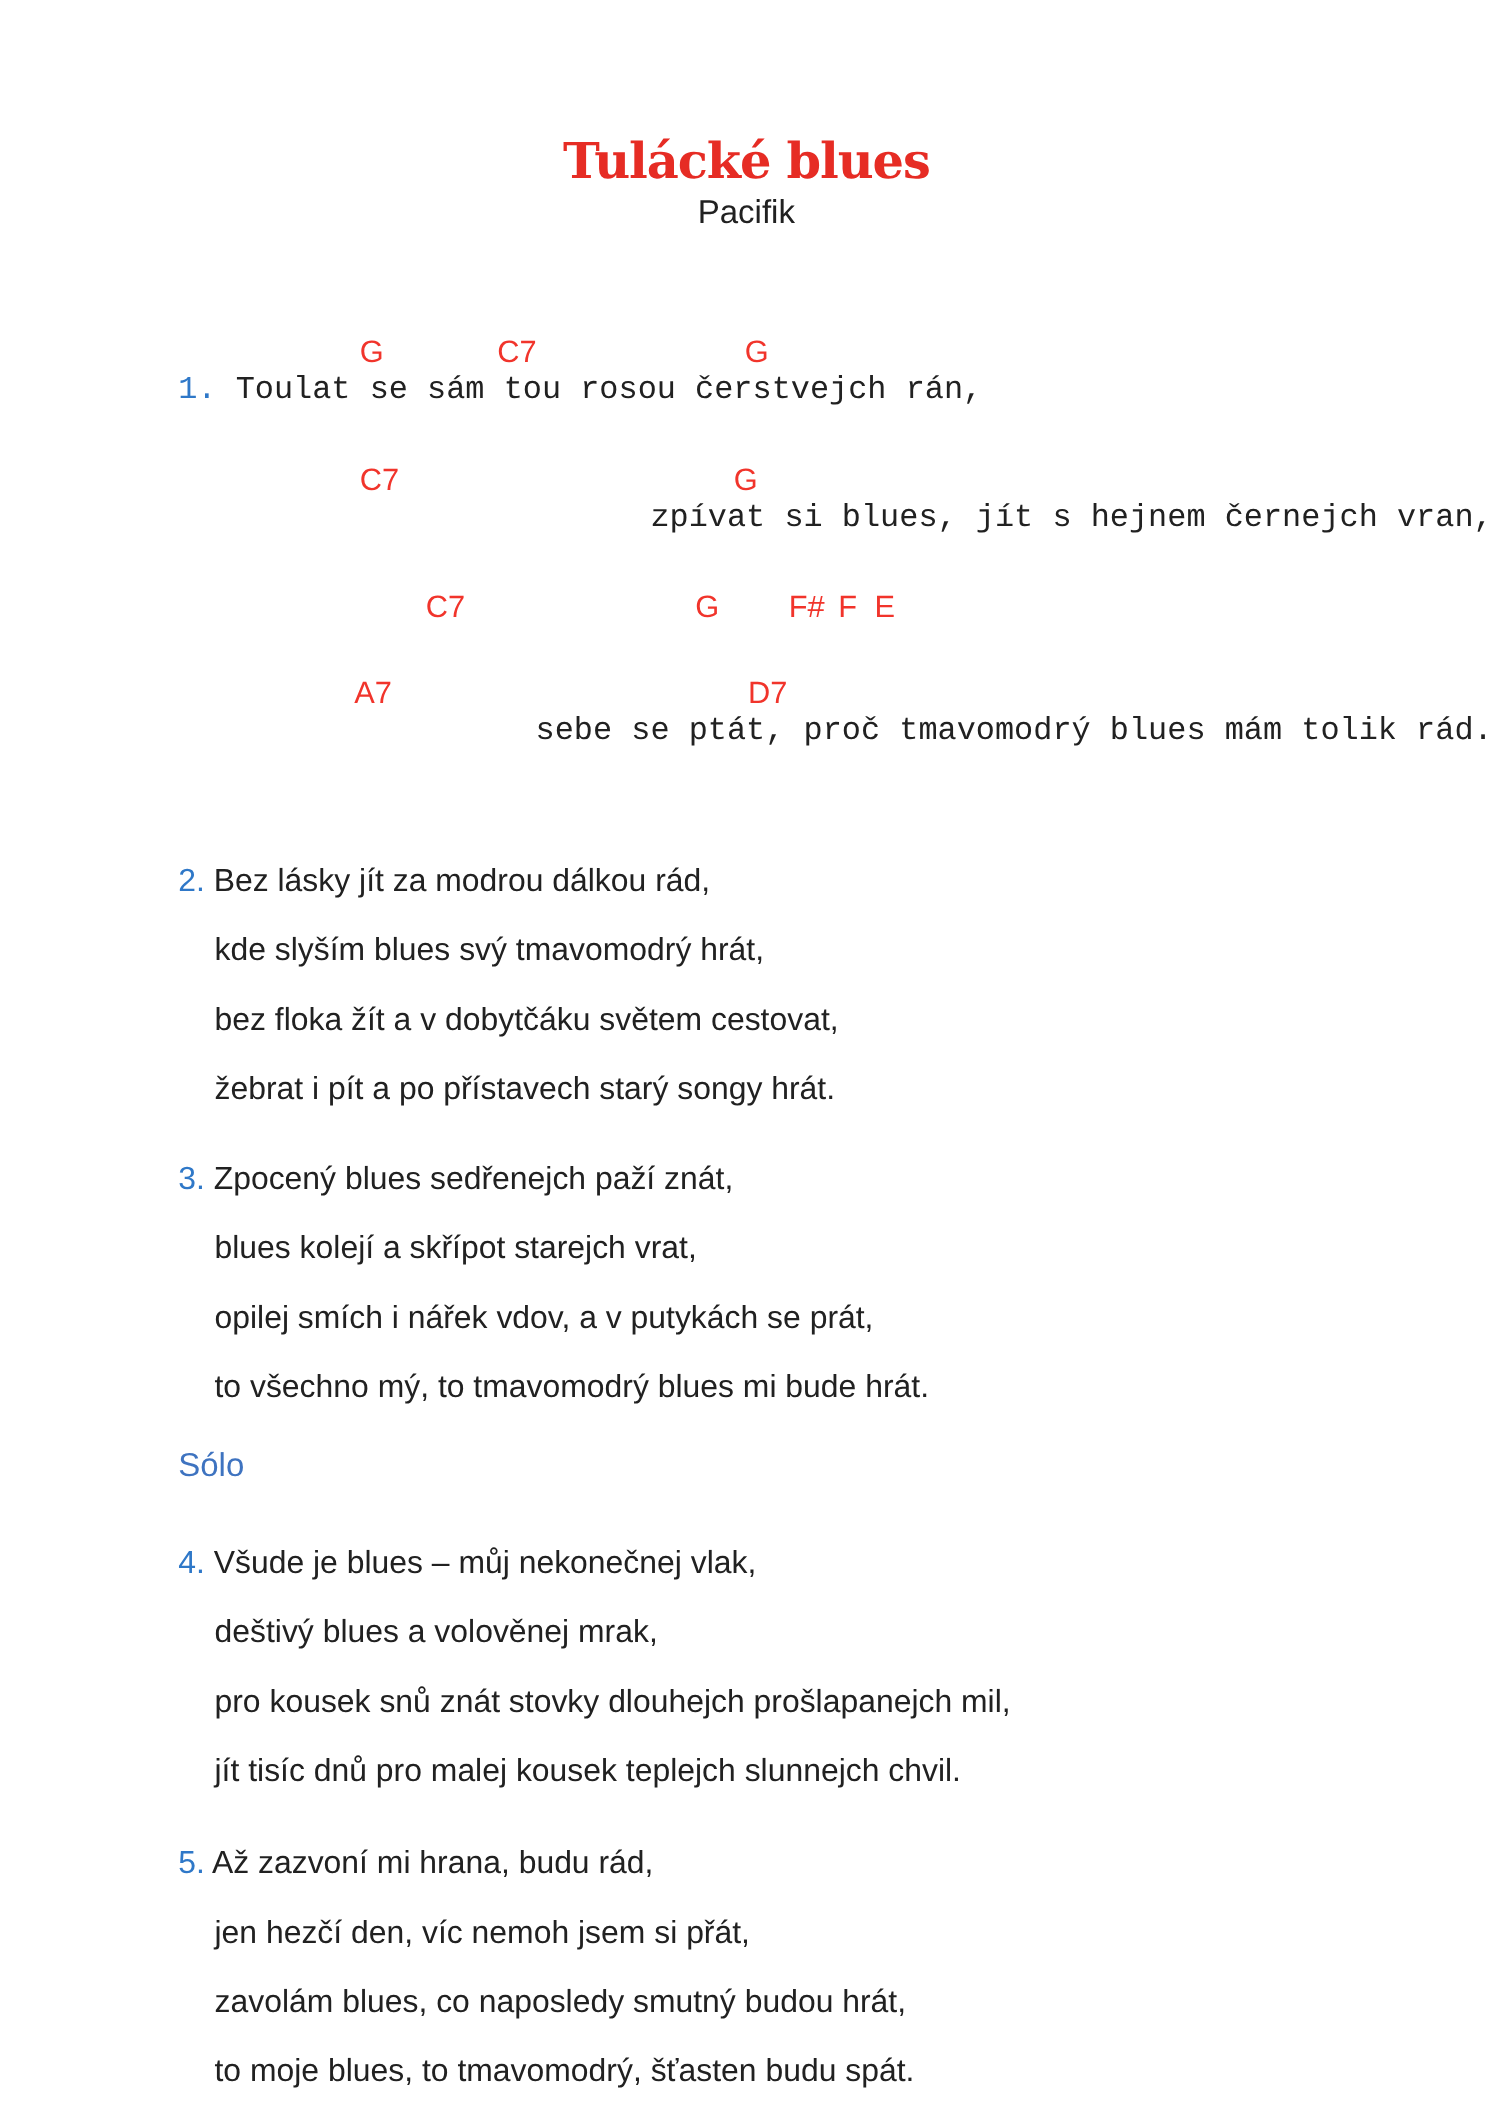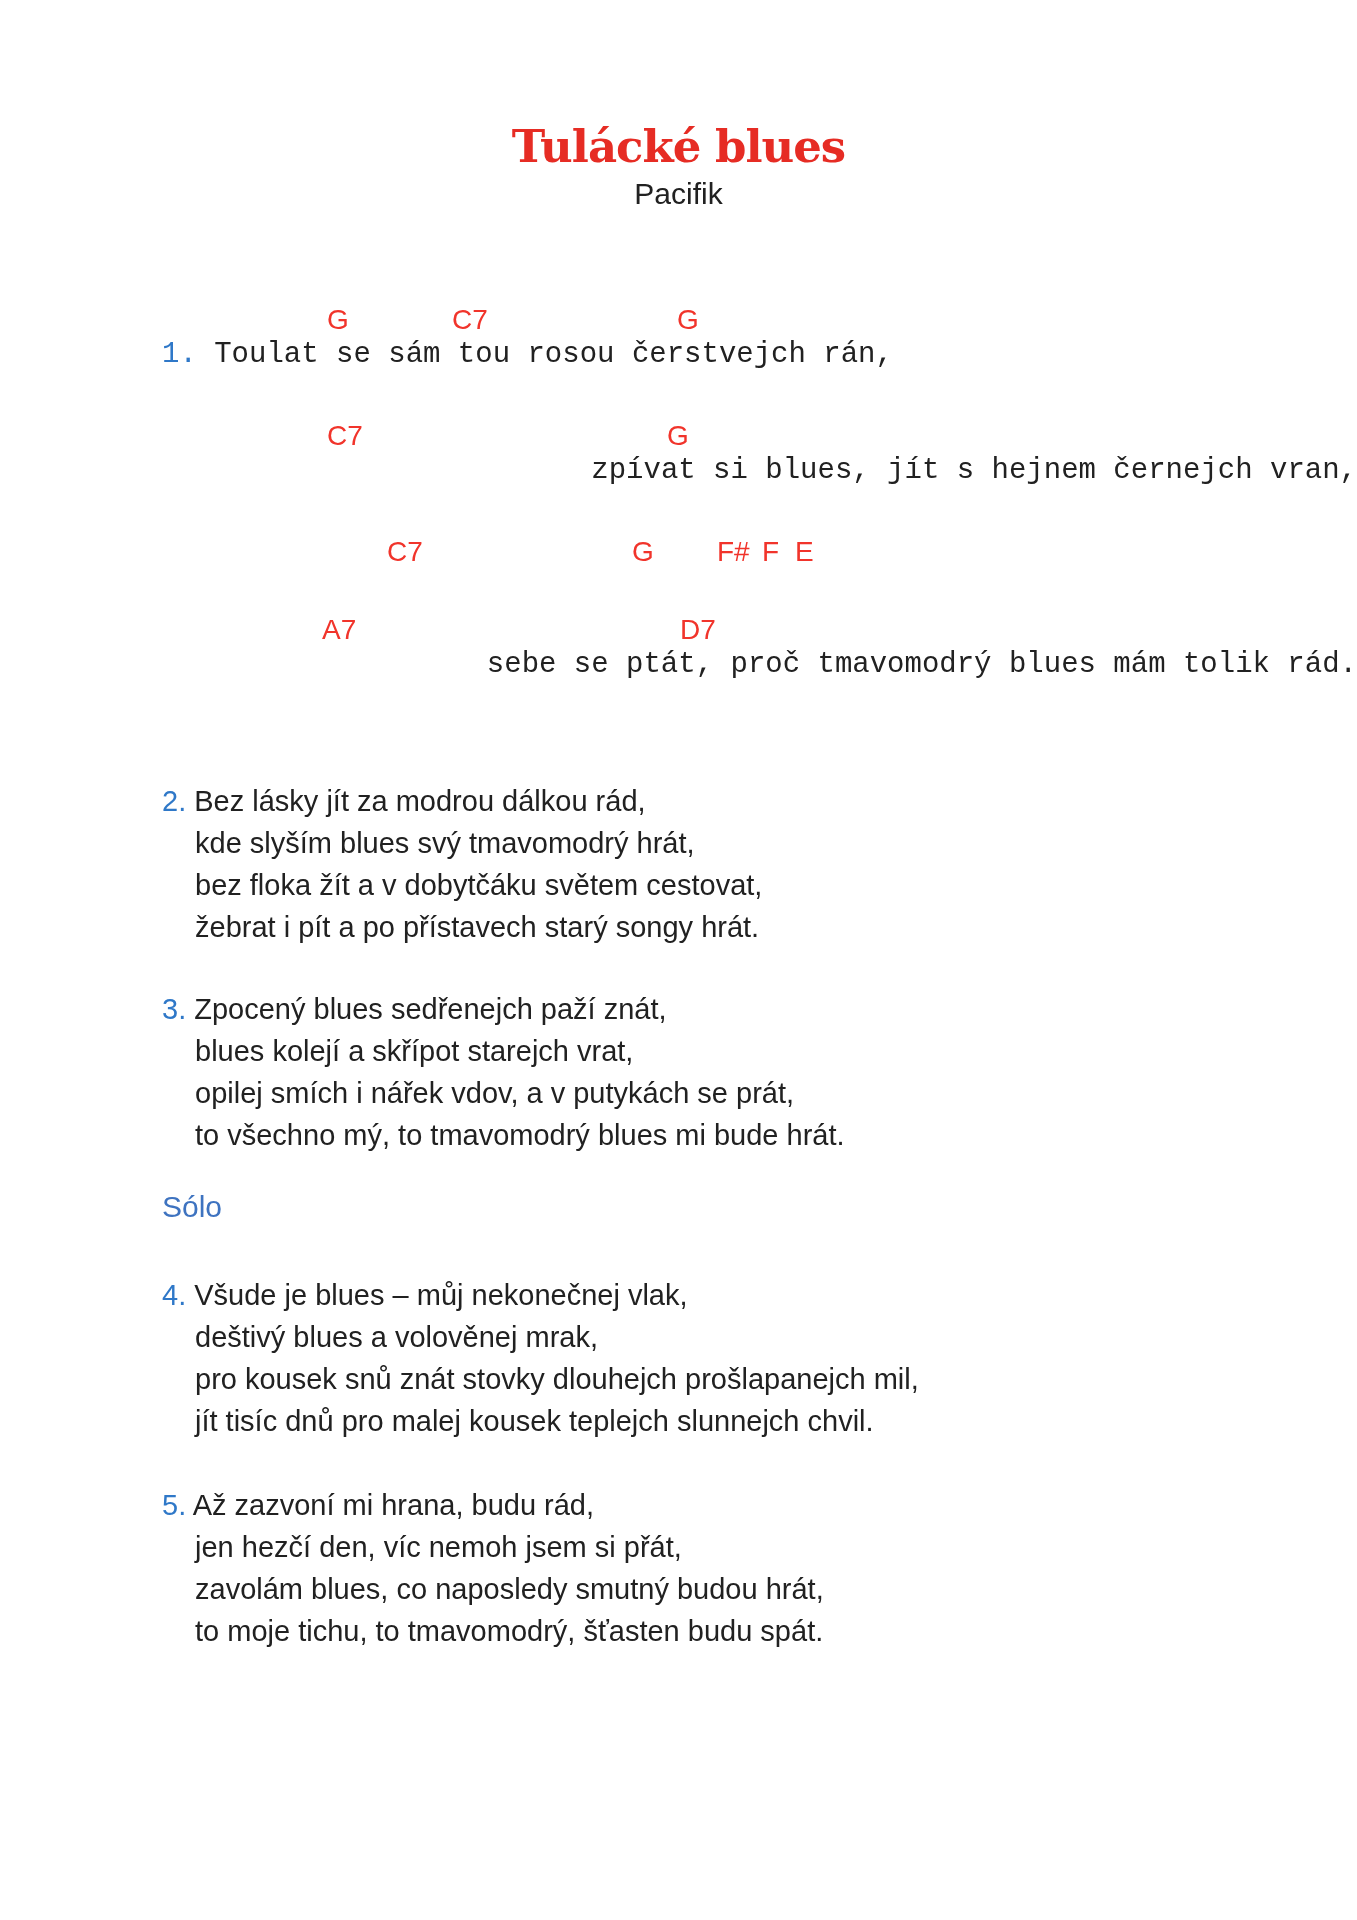--- a/index.html
+++ b/index.html
@@ -33,21 +33,21 @@
   .content { margin-left: 162px; }
   .verse1 { margin-top: 90px; }
   .pair { position: relative; margin-bottom: 46px; }
   .chordline { position: relative; height: 32px; font-size: 28px; line-height: 32px; }
   .chord { position: absolute; top: 0; color: #f1342b; white-space: pre; }
   .lyric { font-size: 29px; line-height: 38px; white-space: pre; font-family: Liberation Mono, monospace; }
   .lyric.cont { padding-left: 33px; text-align: right; }
   .num { color: #2f78c8; }
 
   .verse { font-size: 29px; line-height: 42px; }
-  .verse .line { white-space: pre; }
+  .verse .line { white-space: pre; margin-top: 21px; }
   .verse .line.cont { padding-left: 33px; }
   .verse2 { margin-top: 96px; }
   .verse3 { margin-top: 40px; }
   .verse4 { margin-top: 46px; }
   .verse5 { margin-top: 42px; }
 
   .solo {
     margin-top: 30px;
     font-size: 30px;
     line-height: 42px;
@@ -125,17 +125,17 @@
       <div class="line"><span class="num">4.</span> <span>Všude je blues – můj nekonečnej vlak,</span></div>
       <div class="line cont">deštivý blues a volověnej mrak,</div>
       <div class="line cont">pro kousek snů znát stovky dlouhejch prošlapanejch mil,</div>
       <div class="line cont">jít tisíc dnů pro malej kousek teplejch slunnejch chvil.</div>
     </section>
 
     <section class="verse verse5">
       <div class="line"><span class="num">5.</span> <span>Až zazvoní mi hrana, budu rád,</span></div>
       <div class="line cont">jen hezčí den, víc nemoh jsem si přát,</div>
       <div class="line cont">zavolám blues, co naposledy smutný budou hrát,</div>
-      <div class="line cont">to moje tichu, to tmavomodrý, šťasten budu spát.</div>
+      <div class="line cont">to moje blues, to tmavomodrý, šťasten budu spát.</div>
     </section>
 
   </div>
 </div>
 
 </body></html>

